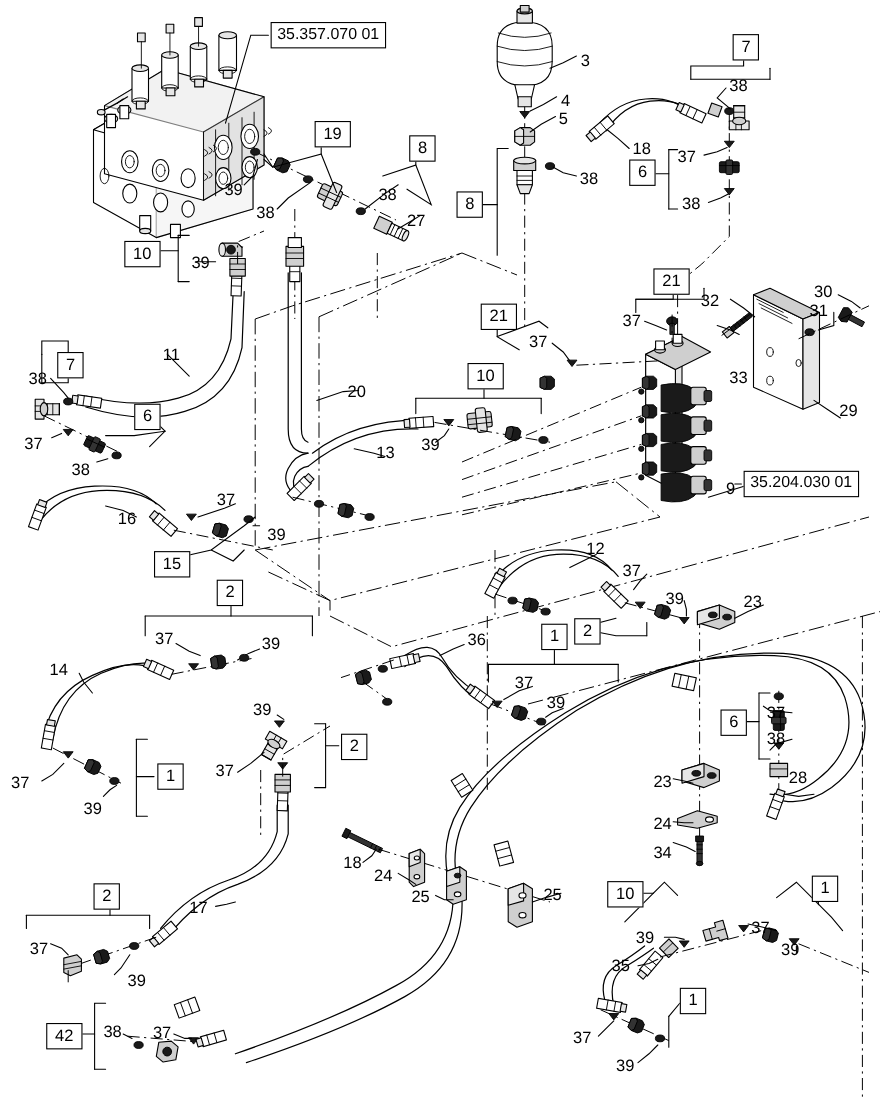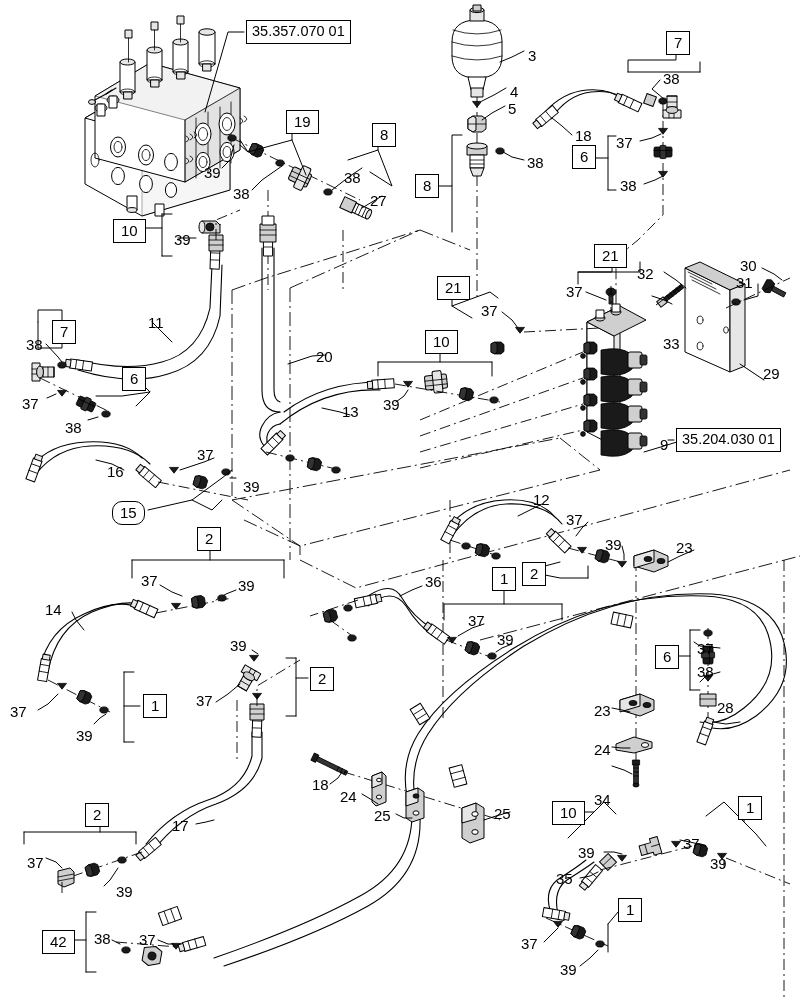--- a/index.html
+++ b/index.html
@@ -1124,21 +1124,21 @@
       <span class="num" style="left: 497px; top: 632px;">39</span>
       <span class="num" style="left: 45px; top: 602px;">14</span>
       <span class="num" style="left: 230px; top: 638px;">39</span>
       <span class="num" style="left: 196px; top: 693px;">37</span>
       <span class="num" style="left: 10px; top: 704px;">37</span>
       <span class="num" style="left: 76px; top: 728px;">39</span>
       <span class="num" style="left: 697px; top: 641px;">37</span>
       <span class="num" style="left: 697px; top: 664px;">38</span>
       <span class="num" style="left: 594px; top: 703px;">23</span>
       <span class="num" style="left: 594px; top: 742px;">24</span>
-      <span class="num" style="left: 594px; top: 792px;">34</span>
+      <span class="num" style="left: 594px; top: 768px;">34</span>
       <span class="num" style="left: 717px; top: 700px;">28</span>
       <span class="num" style="left: 312px; top: 777px;">18</span>
       <span class="num" style="left: 340px; top: 789px;">24</span>
       <span class="num" style="left: 374px; top: 808px;">25</span>
       <span class="num" style="left: 494px; top: 806px;">25</span>
       <span class="num" style="left: 172px; top: 818px;">17</span>
       <span class="num" style="left: 27px; top: 855px;">37</span>
       <span class="num" style="left: 116px; top: 884px;">39</span>
       <span class="num" style="left: 578px; top: 845px;">39</span>
       <span class="num" style="left: 683px; top: 836px;">37</span>
@@ -1152,21 +1152,21 @@
       <span class="boxnum" style="left: 113px; top: 219px;">10</span>
       <span class="boxnum" style="left: 122px; top: 367px;">6</span>
       <span class="boxnum" style="left: 286px; top: 110px;">19</span>
       <span class="boxnum" style="left: 372px; top: 123px;">8</span>
       <span class="boxnum" style="left: 415px; top: 174px;">8</span>
       <span class="boxnum" style="left: 666px; top: 31px;">7</span>
       <span class="boxnum" style="left: 572px; top: 145px;">6</span>
       <span class="boxnum" style="left: 437px; top: 276px;">21</span>
       <span class="boxnum" style="left: 594px; top: 244px;">21</span>
       <span class="boxnum" style="left: 425px; top: 330px;">10</span>
-      <span class="boxnum" style="left: 112px; top: 501px; border-radius: 10px;">15</span>
+      <span class="boxnum" style="left: 140px; top: 501px;">15</span>
       <span class="boxnum" style="left: 197px; top: 527px;">2</span>
       <span class="boxnum" style="left: 492px; top: 567px;">1</span>
       <span class="boxnum" style="left: 522px; top: 562px;">2</span>
       <span class="boxnum" style="left: 143px; top: 694px;">1</span>
       <span class="boxnum" style="left: 310px; top: 667px;">2</span>
       <span class="boxnum" style="left: 655px; top: 645px;">6</span>
       <span class="boxnum" style="left: 85px; top: 803px;">2</span>
       <span class="boxnum" style="left: 552px; top: 801px;">10</span>
       <span class="boxnum" style="left: 738px; top: 796px;">1</span>
       <span class="boxnum" style="left: 618px; top: 898px;">1</span>

